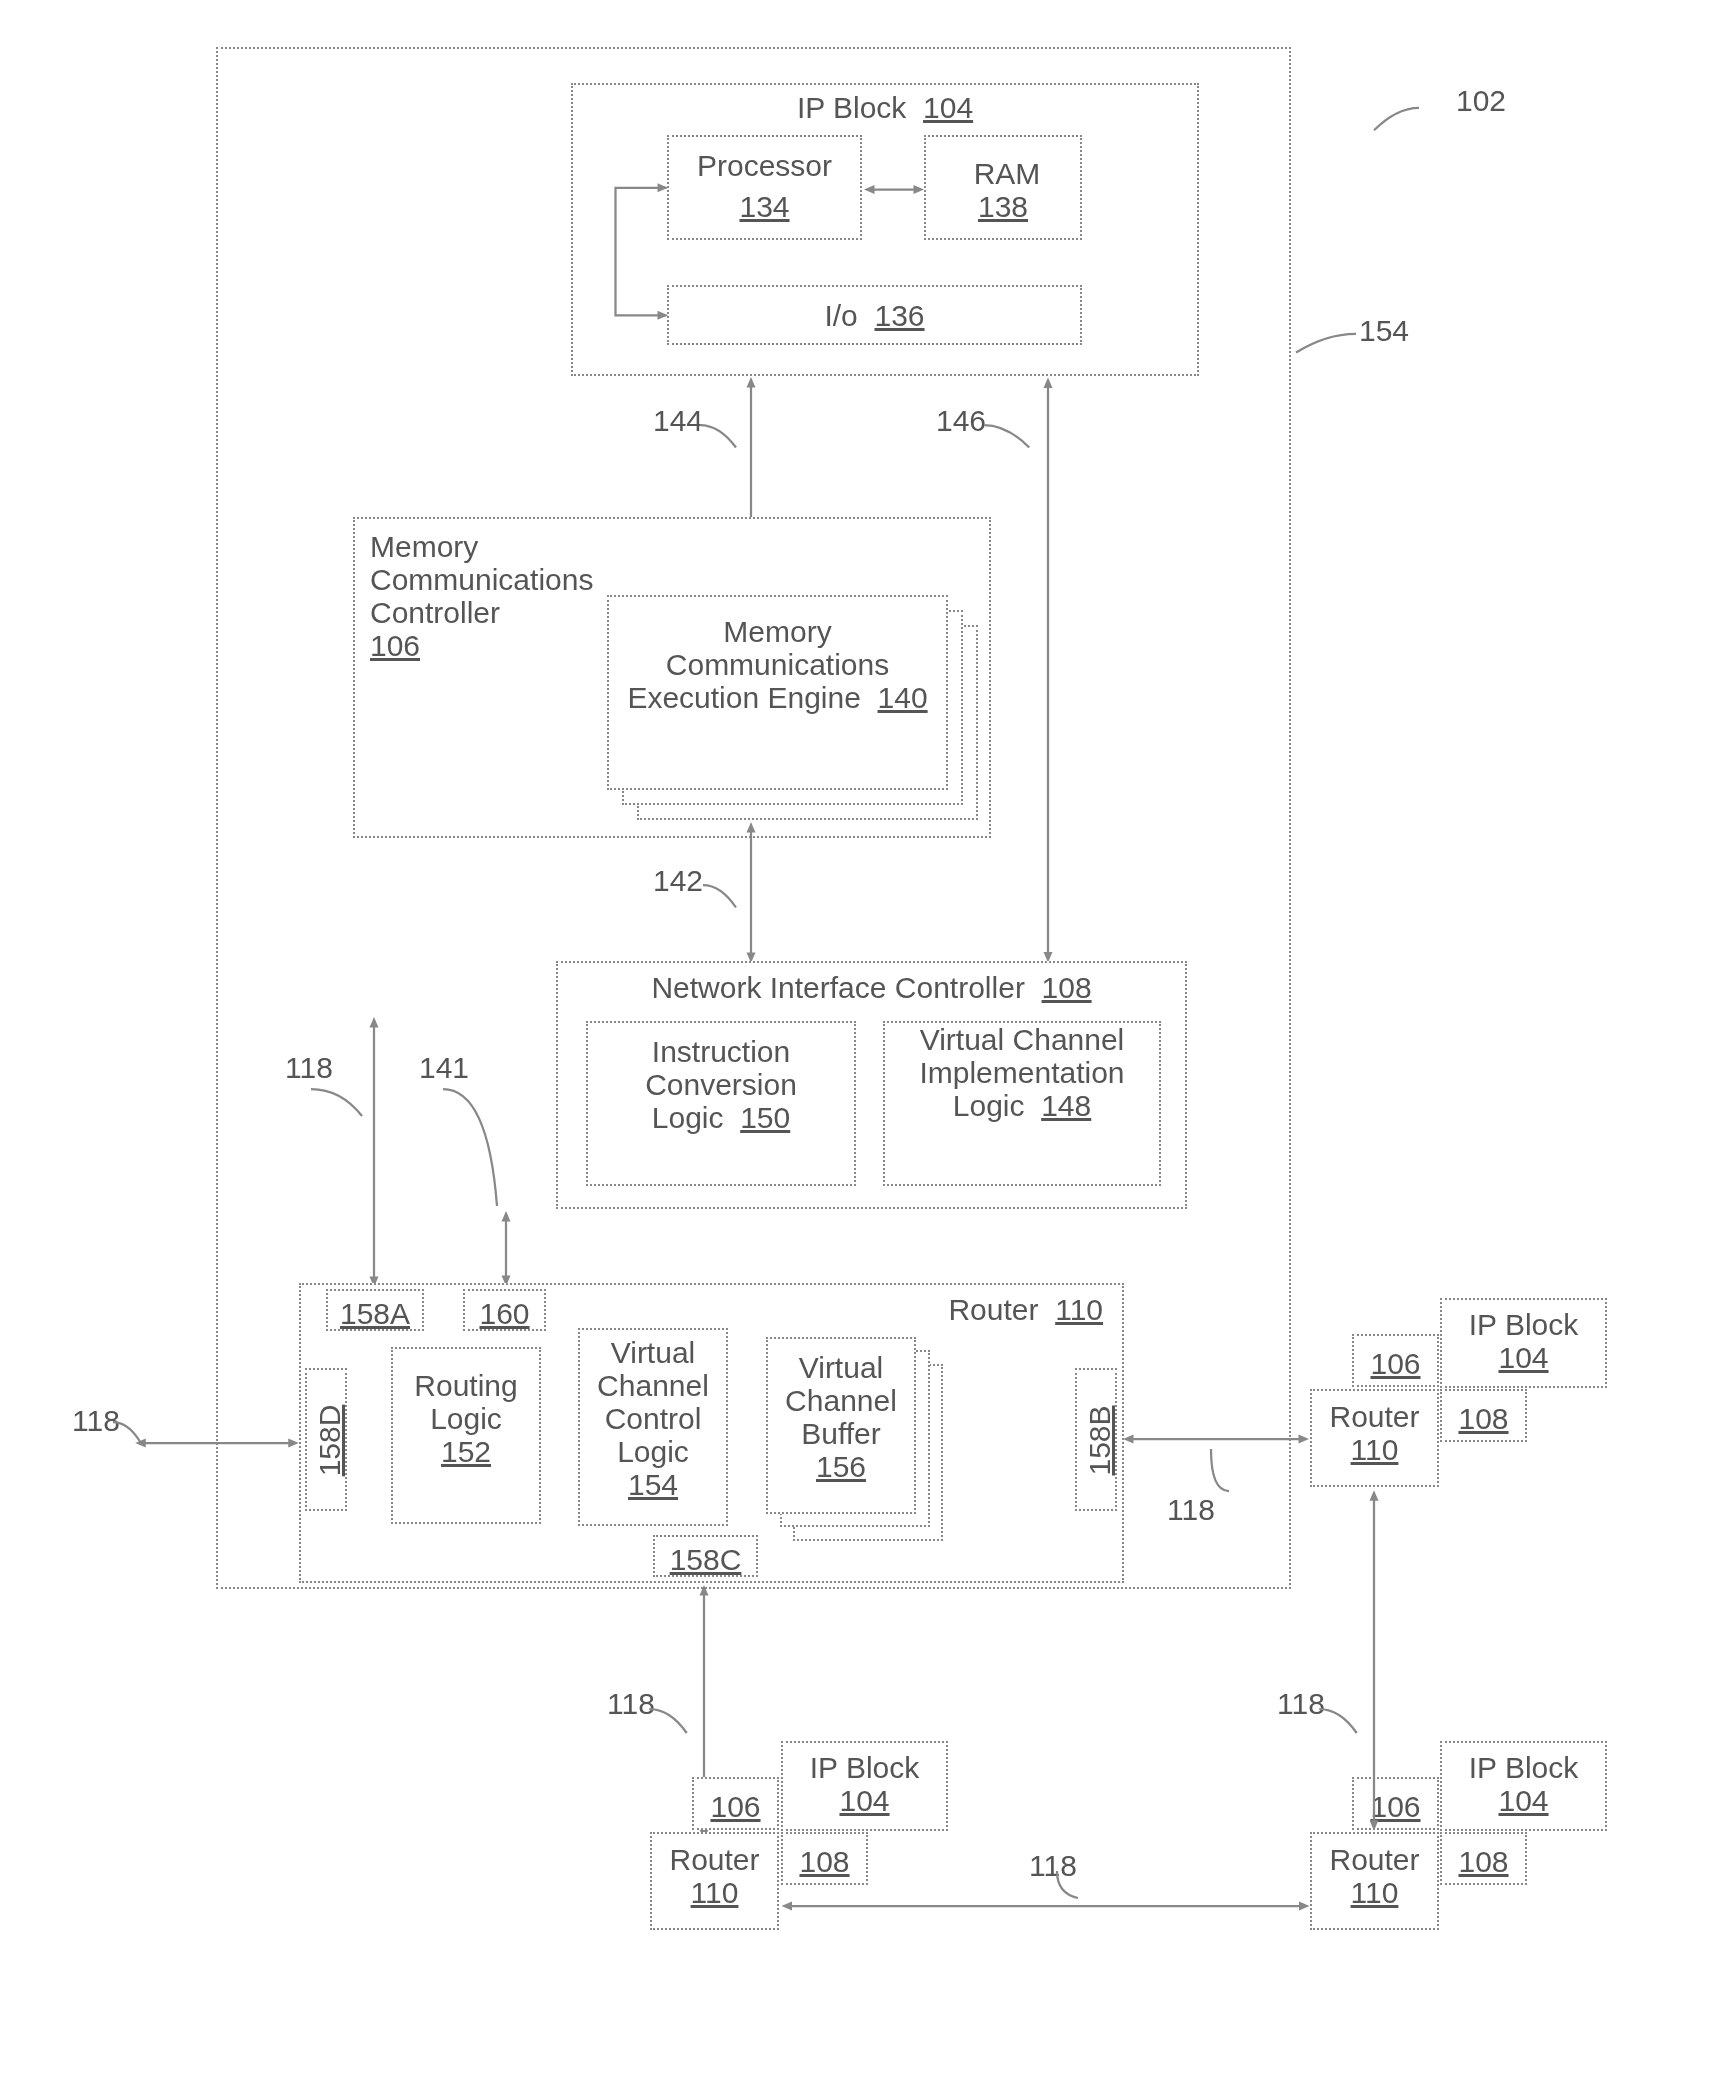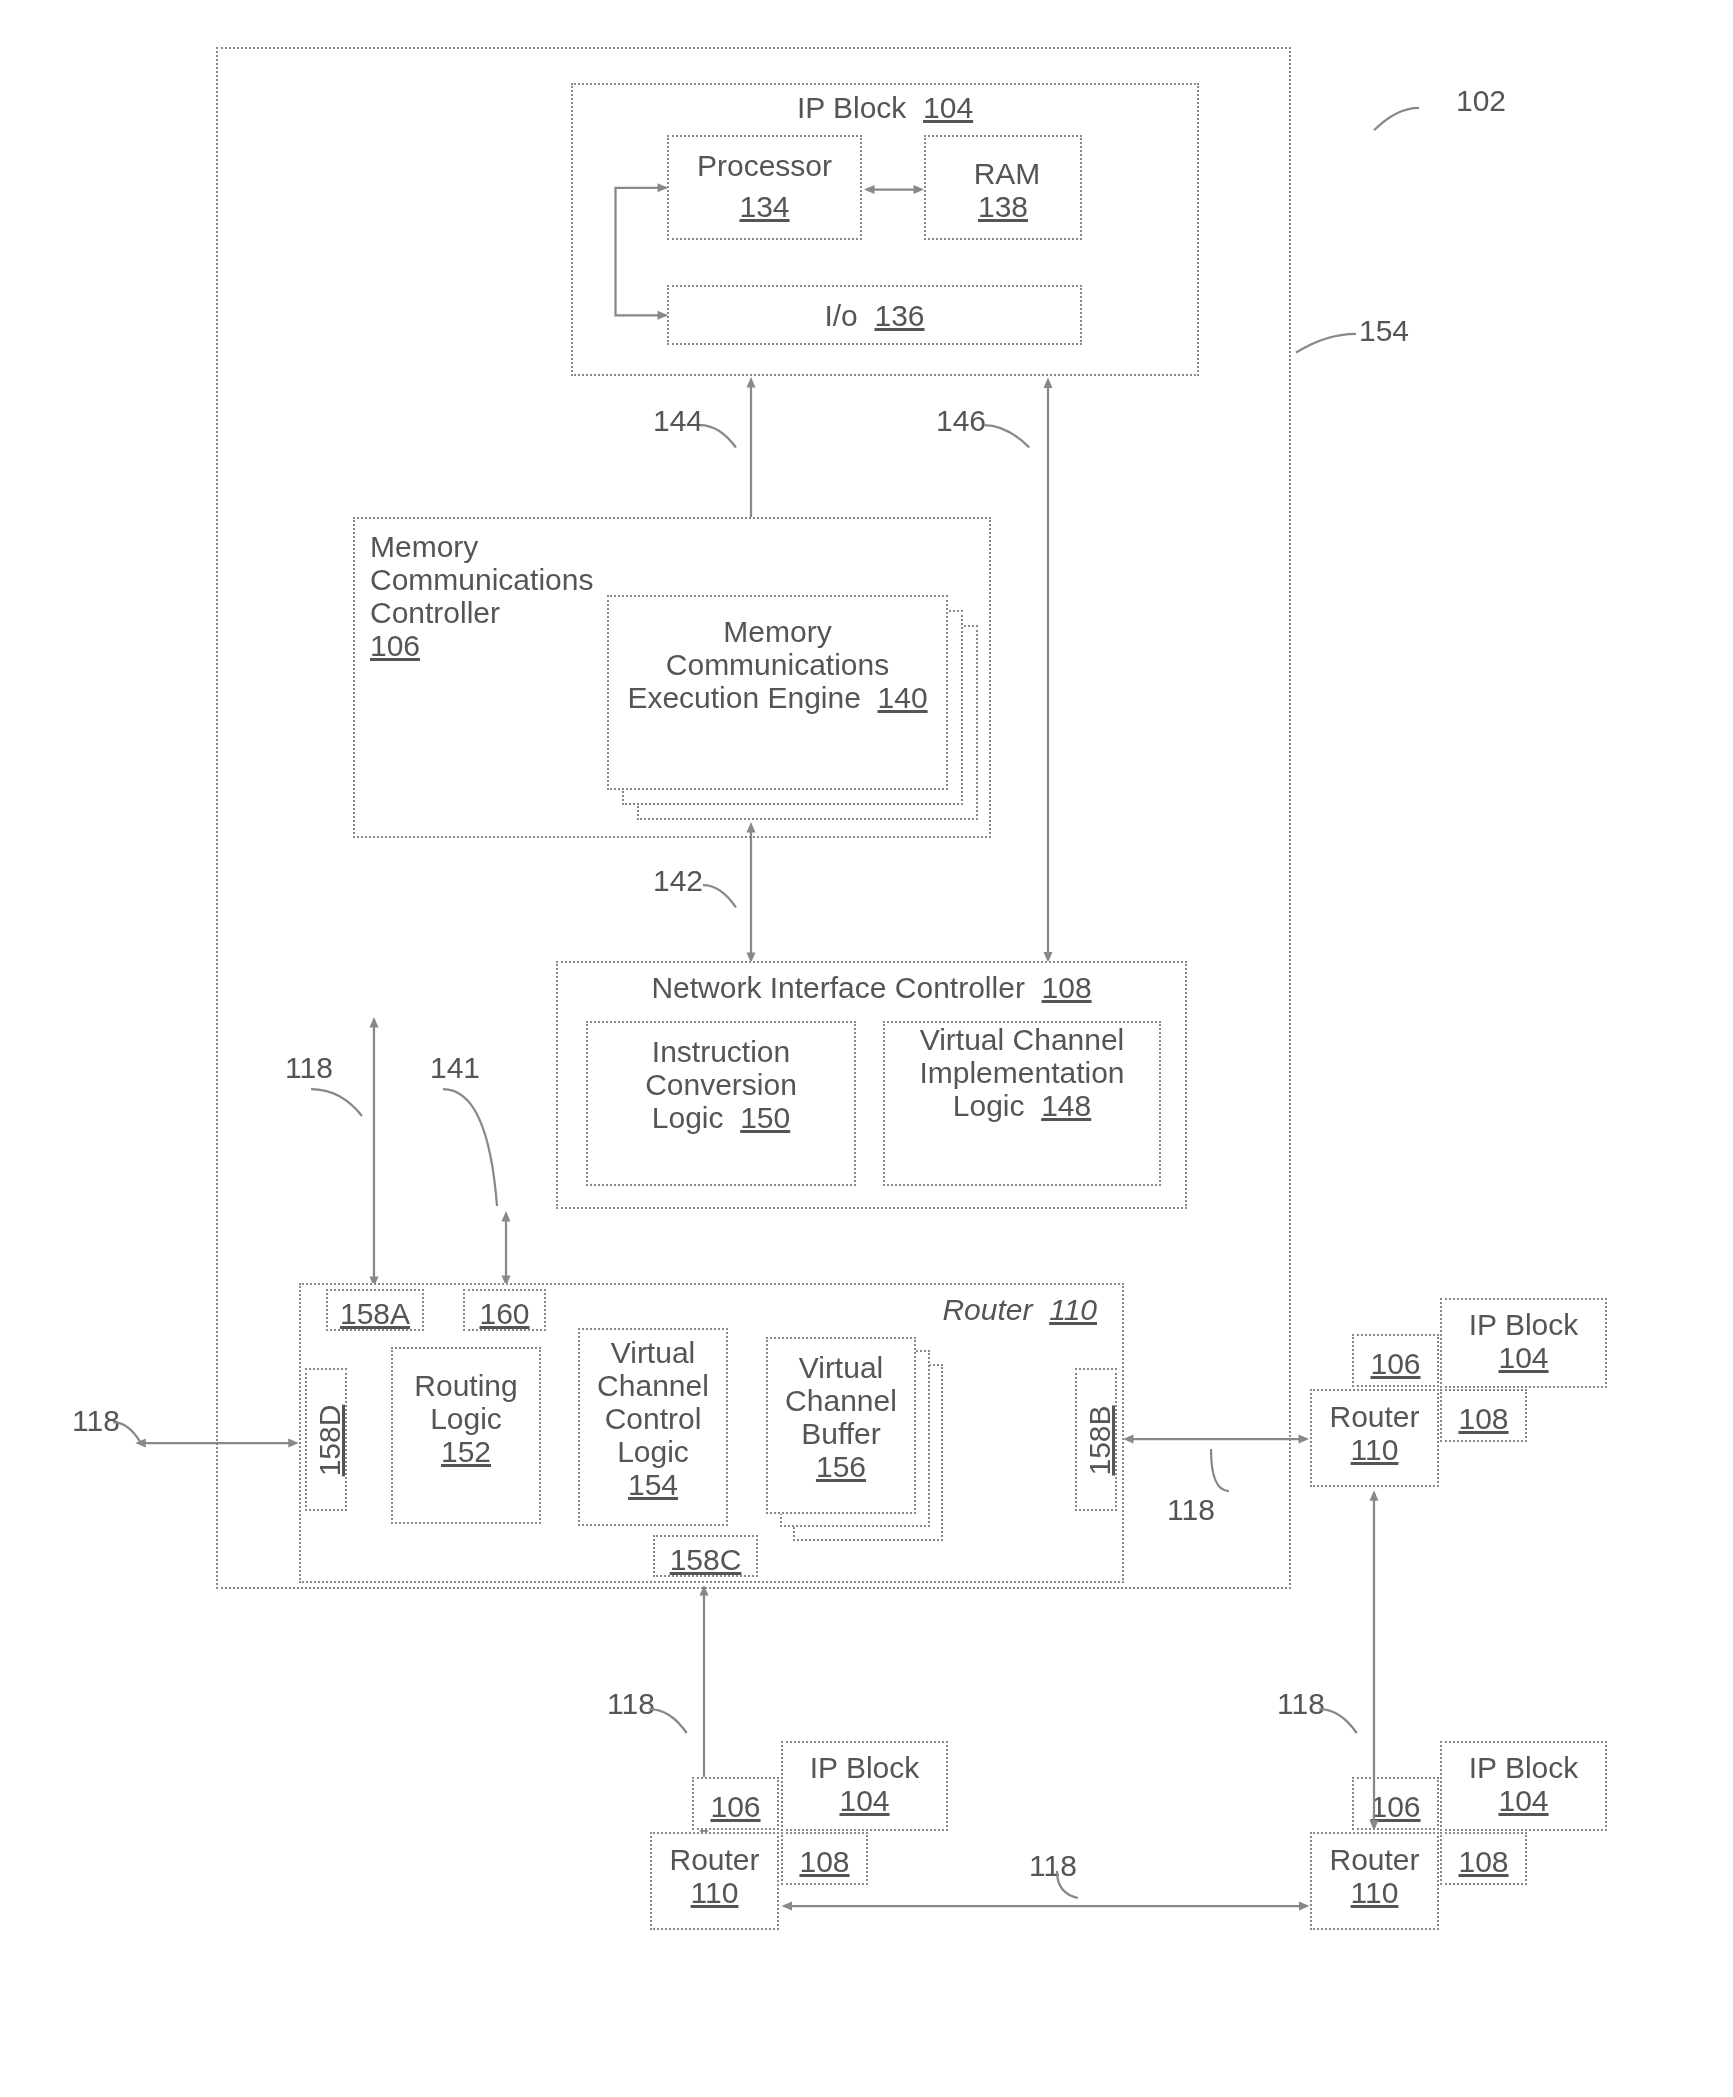--- a/index.html
+++ b/index.html
@@ -148,37 +148,37 @@
     <span>Logic</span>&nbsp;
     <span class="u">148</span>
   </div>
 </div>
 
 <svg class="conn" style="left:500px; top:1211px;" width="12" height="75" viewBox="0 0 16 100">
   <line class="arrow-line" x1="8" y1="12" x2="8" y2="88"></line>
   <polygon class="arrow-head" points="8,0 2,14 14,14"></polygon>
   <polygon class="arrow-head" points="8,100 2,86 14,86"></polygon>
 </svg>
-<span class="lbl" style="left:430px; top:1051px;">141</span>
+<span class="lbl" style="left:419px; top:1051px;">141</span>
 <svg class="conn" style="left:443px; top:1086px;" width="45" height="120" viewBox="0 0 60 160">
     <path class="arrow-line" d="M0 4 Q60 4 72 160"></path>
   </svg>
 
 <svg class="conn" style="left:368px; top:1017px;" width="12" height="270" viewBox="0 0 16 360">
   <line class="arrow-line" x1="8" y1="12" x2="8" y2="348"></line>
   <polygon class="arrow-head" points="8,0 2,14 14,14"></polygon>
   <polygon class="arrow-head" points="8,360 2,346 14,346"></polygon>
 </svg>
 <span class="lbl" style="left:285px; top:1051px;">118</span>
 <svg class="conn" style="left:311px; top:1086px;" width="45" height="33" viewBox="0 0 60 44">
     <path class="arrow-line" d="M0 4 Q40 4 68 40"></path>
   </svg>
 
 <div class="box" style="left:299px; top:1283px; width:825px; height:300px;">
-  <span class="lbl" style="right:25px; top:7.5px;font-style:italic;">
+  <span class="lbl" style="right:19px; top:7.5px;">
     <span>Router</span>&nbsp;
     <span class="u">110</span>
   </span>
 </div>
 
 <div class="box" style="left:326px; top:1289px; width:98px; height:42px;">
   <span class="lbl u" style="left:0; right:0; top:6px;">158A</span>
 </div>
 <div class="box" style="left:463px; top:1289px; width:83px; height:42px;">
   <span class="lbl u" style="left:0; right:0; top:6px;">160</span>

